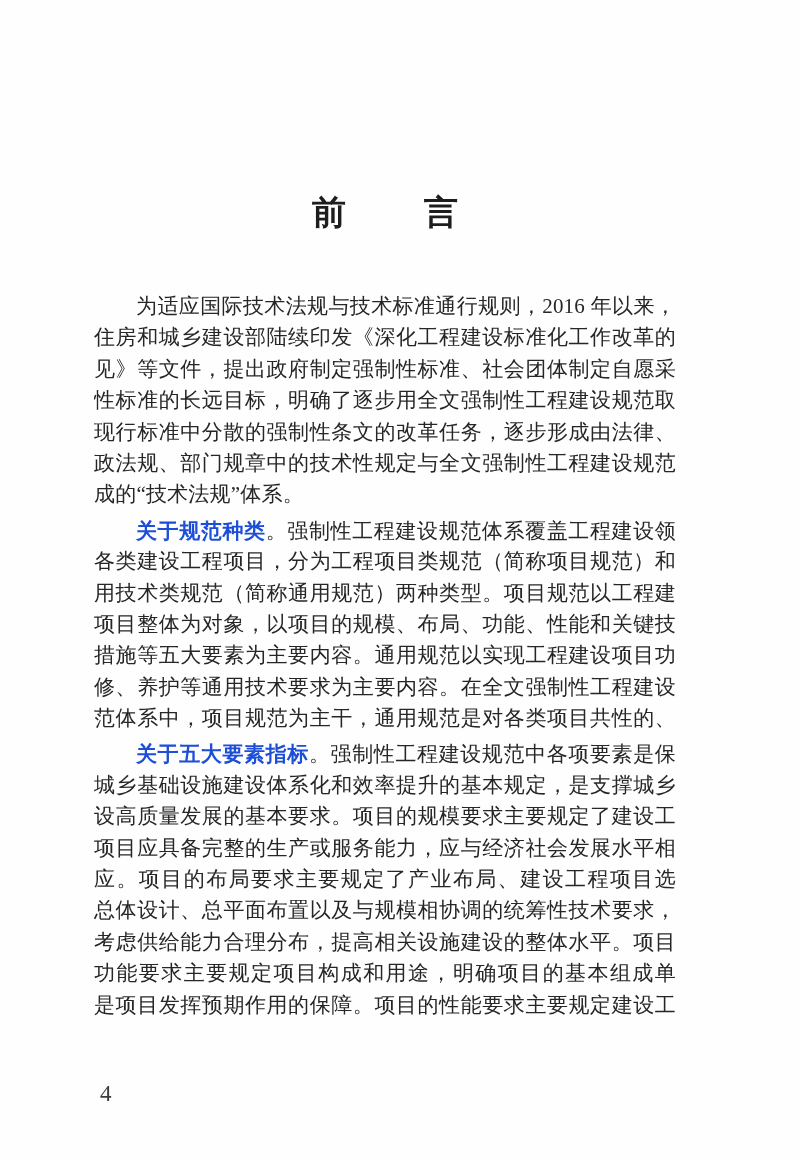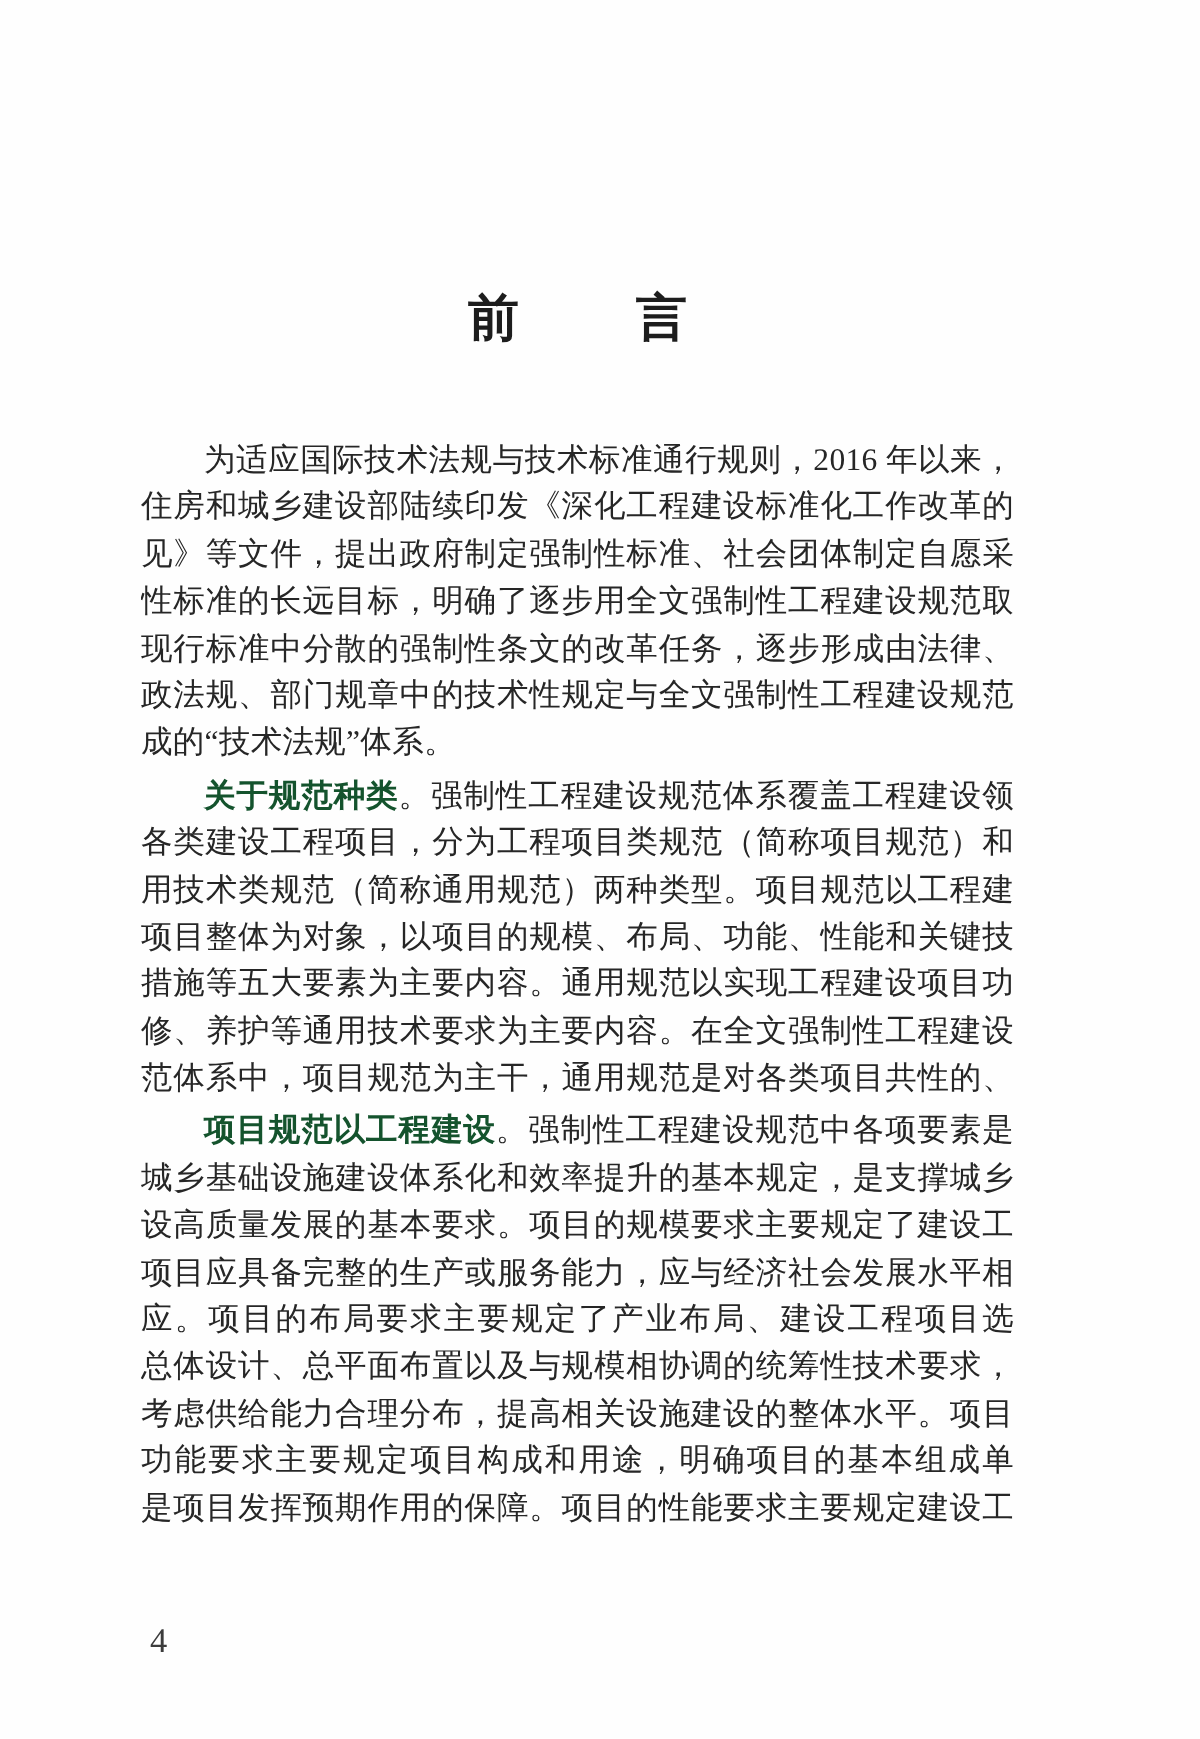--- a/index.html
+++ b/index.html
@@ -52,21 +52,21 @@
   .line.indent {
     padding-left: 42px;
   }
   .line.para-end {
     text-align: left;
     text-align-last: left;
   }
   .lead {
     font-family: "Liberation Sans", "DejaVu Sans", sans-serif;
     font-weight: bold;
-    color: #14532d;
+    color: #1d4ed8;
   }
   .page-number {
     position: absolute;
     left: 100px;
     top: 1081px;
     font-size: 23px;
     line-height: 26px;
     color: #3c3c3c;
   }
 </style>
@@ -92,21 +92,21 @@
       <div class="paragraph">
         <div class="line indent"><span class="lead">关于规范种类</span>。强制性工程建设规范体系覆盖工程建设领域</div>
         <div class="line">各类建设工程项目，分为工程项目类规范（简称项目规范）和通</div>
         <div class="line">用技术类规范（简称通用规范）两种类型。项目规范以工程建设</div>
         <div class="line">项目整体为对象，以项目的规模、布局、功能、性能和关键技术</div>
         <div class="line">措施等五大要素为主要内容。通用规范以实现工程建设项目功能</div>
         <div class="line">修、养护等通用技术要求为主要内容。在全文强制性工程建设规</div>
         <div class="line">范体系中，项目规范为主干，通用规范是对各类项目共性的、通</div>
       </div>
       <div class="paragraph">
-        <div class="line indent"><span class="lead">项目规范以工程建设</span>。强制性工程建设规范中各项要素是保障</div>
+        <div class="line indent"><span class="lead">关于五大要素指标</span>。强制性工程建设规范中各项要素是保障</div>
         <div class="line">城乡基础设施建设体系化和效率提升的基本规定，是支撑城乡建</div>
         <div class="line">设高质量发展的基本要求。项目的规模要求主要规定了建设工程</div>
         <div class="line">项目应具备完整的生产或服务能力，应与经济社会发展水平相适</div>
         <div class="line">应。项目的布局要求主要规定了产业布局、建设工程项目选址、</div>
         <div class="line">总体设计、总平面布置以及与规模相协调的统筹性技术要求，应</div>
         <div class="line">考虑供给能力合理分布，提高相关设施建设的整体水平。项目的</div>
         <div class="line">功能要求主要规定项目构成和用途，明确项目的基本组成单元，</div>
         <div class="line">是项目发挥预期作用的保障。项目的性能要求主要规定建设工程</div>
       </div>
     </div>

